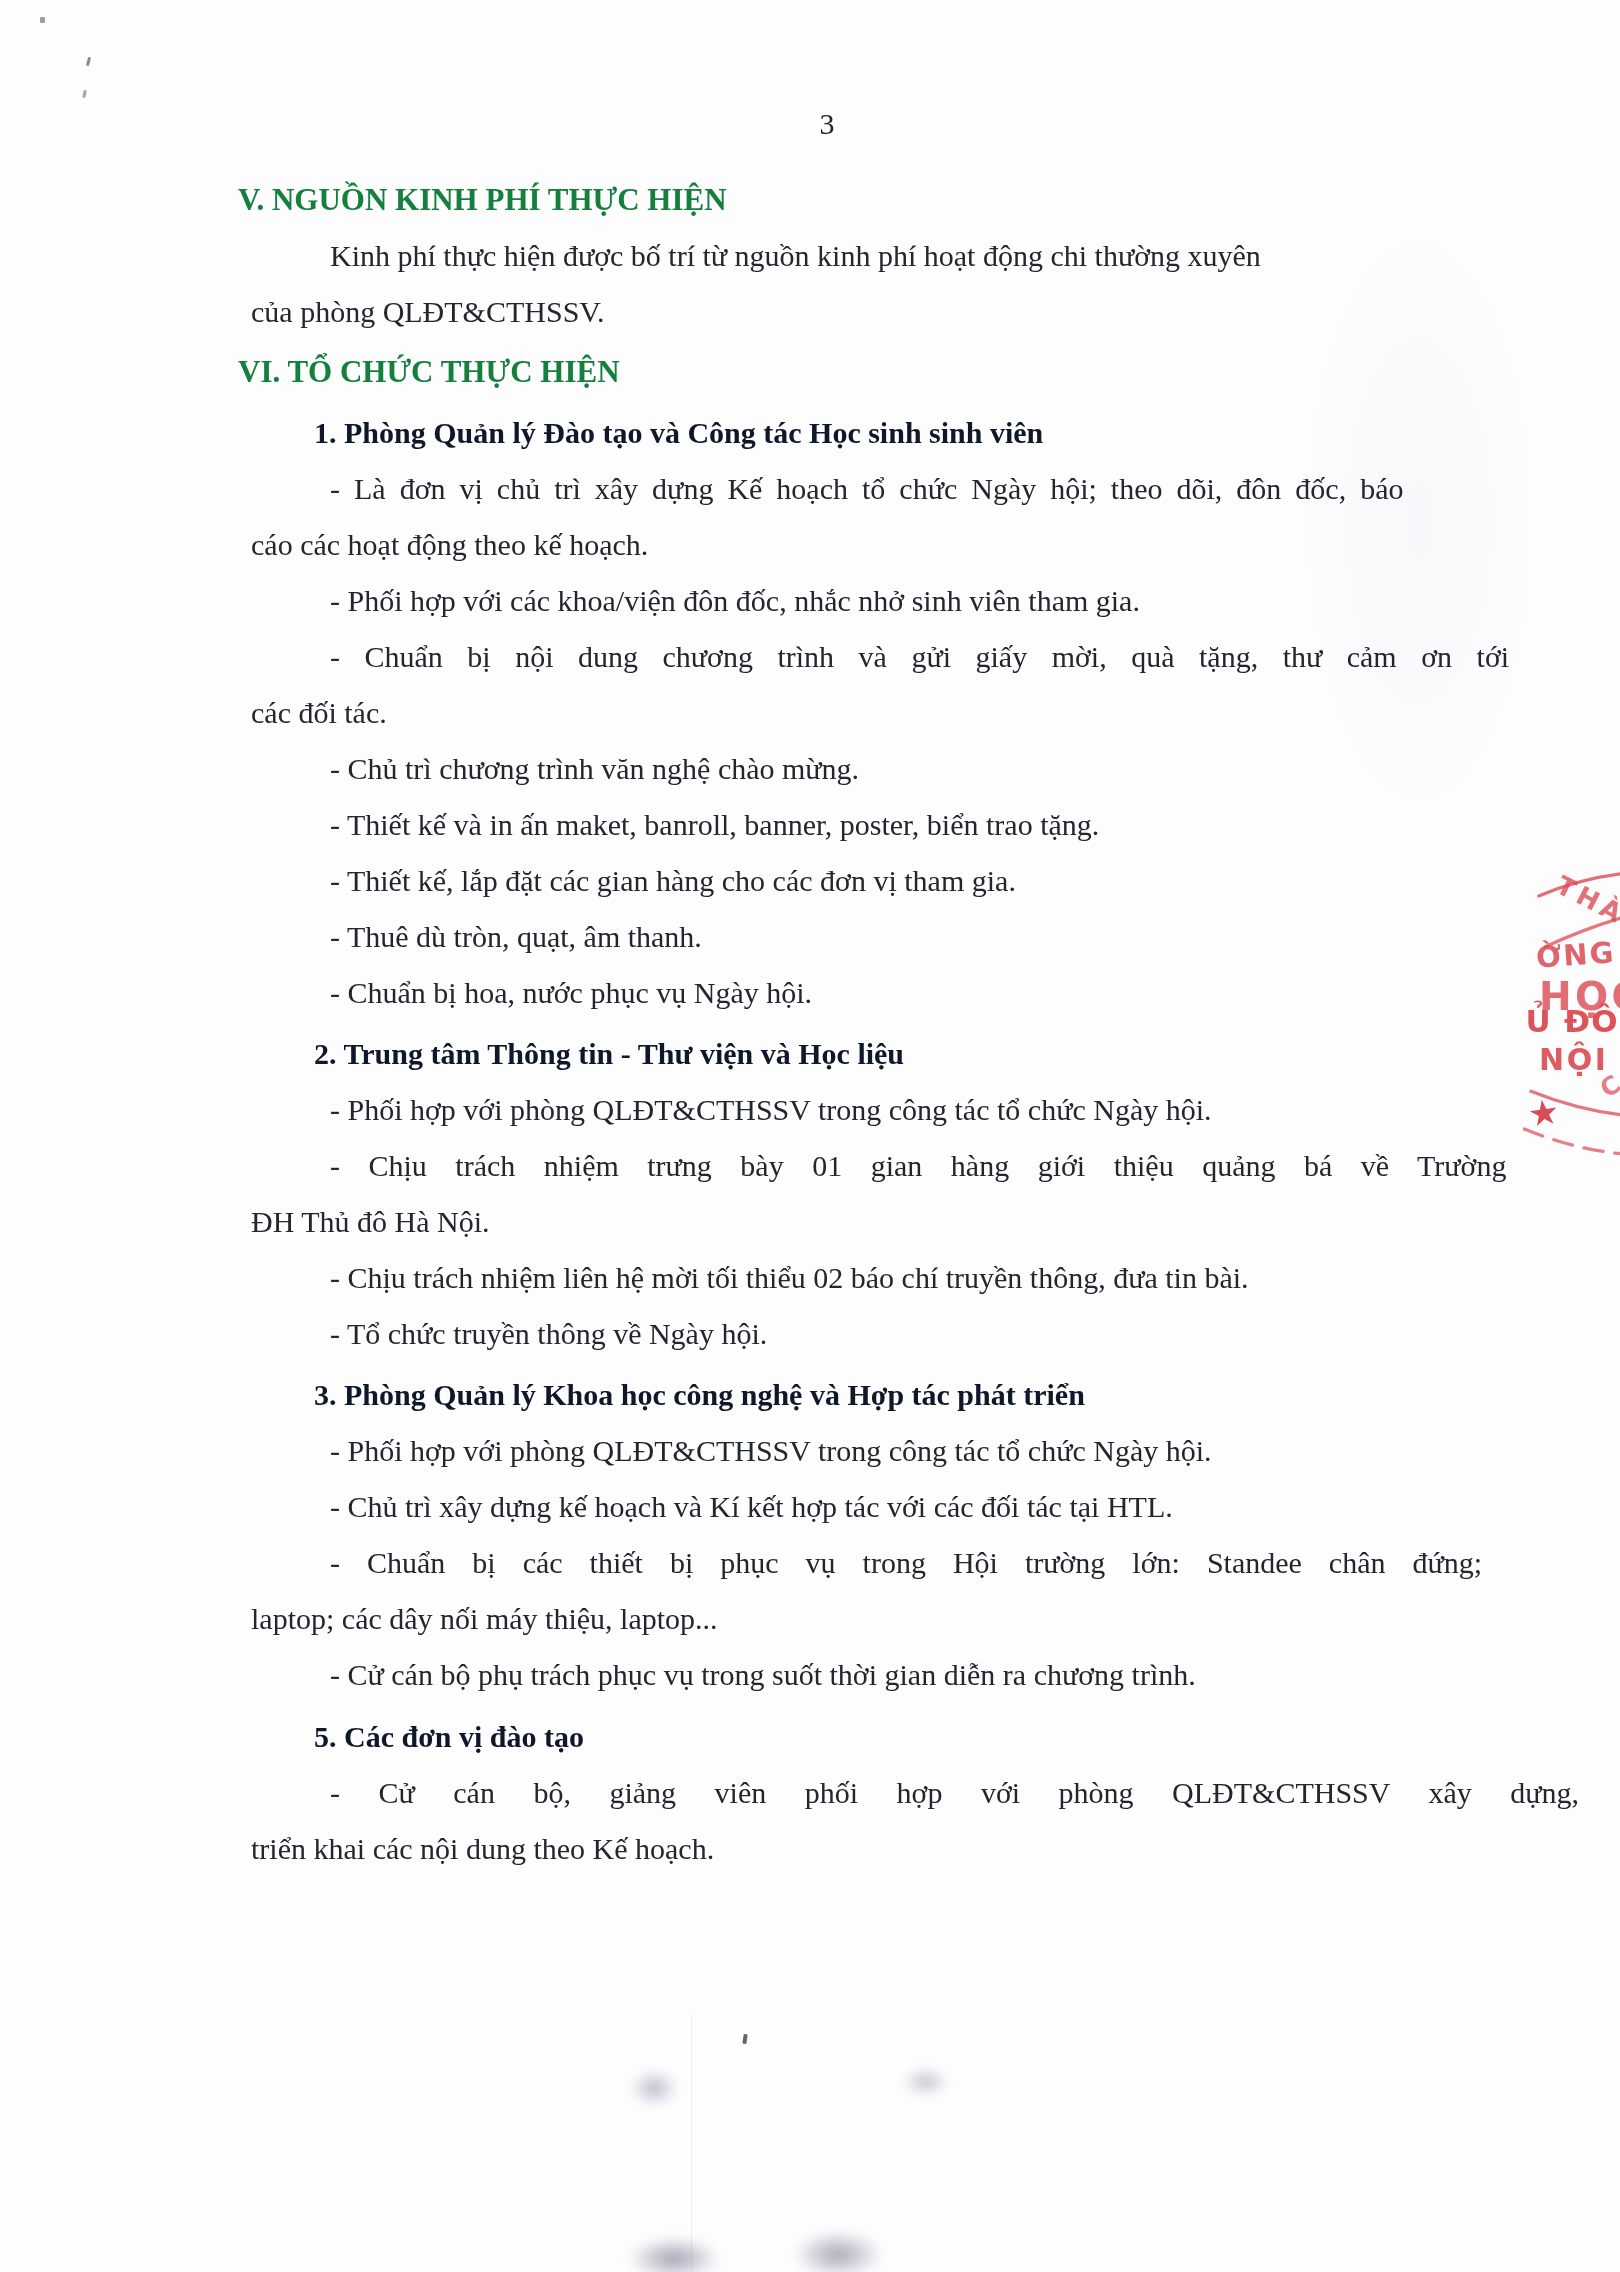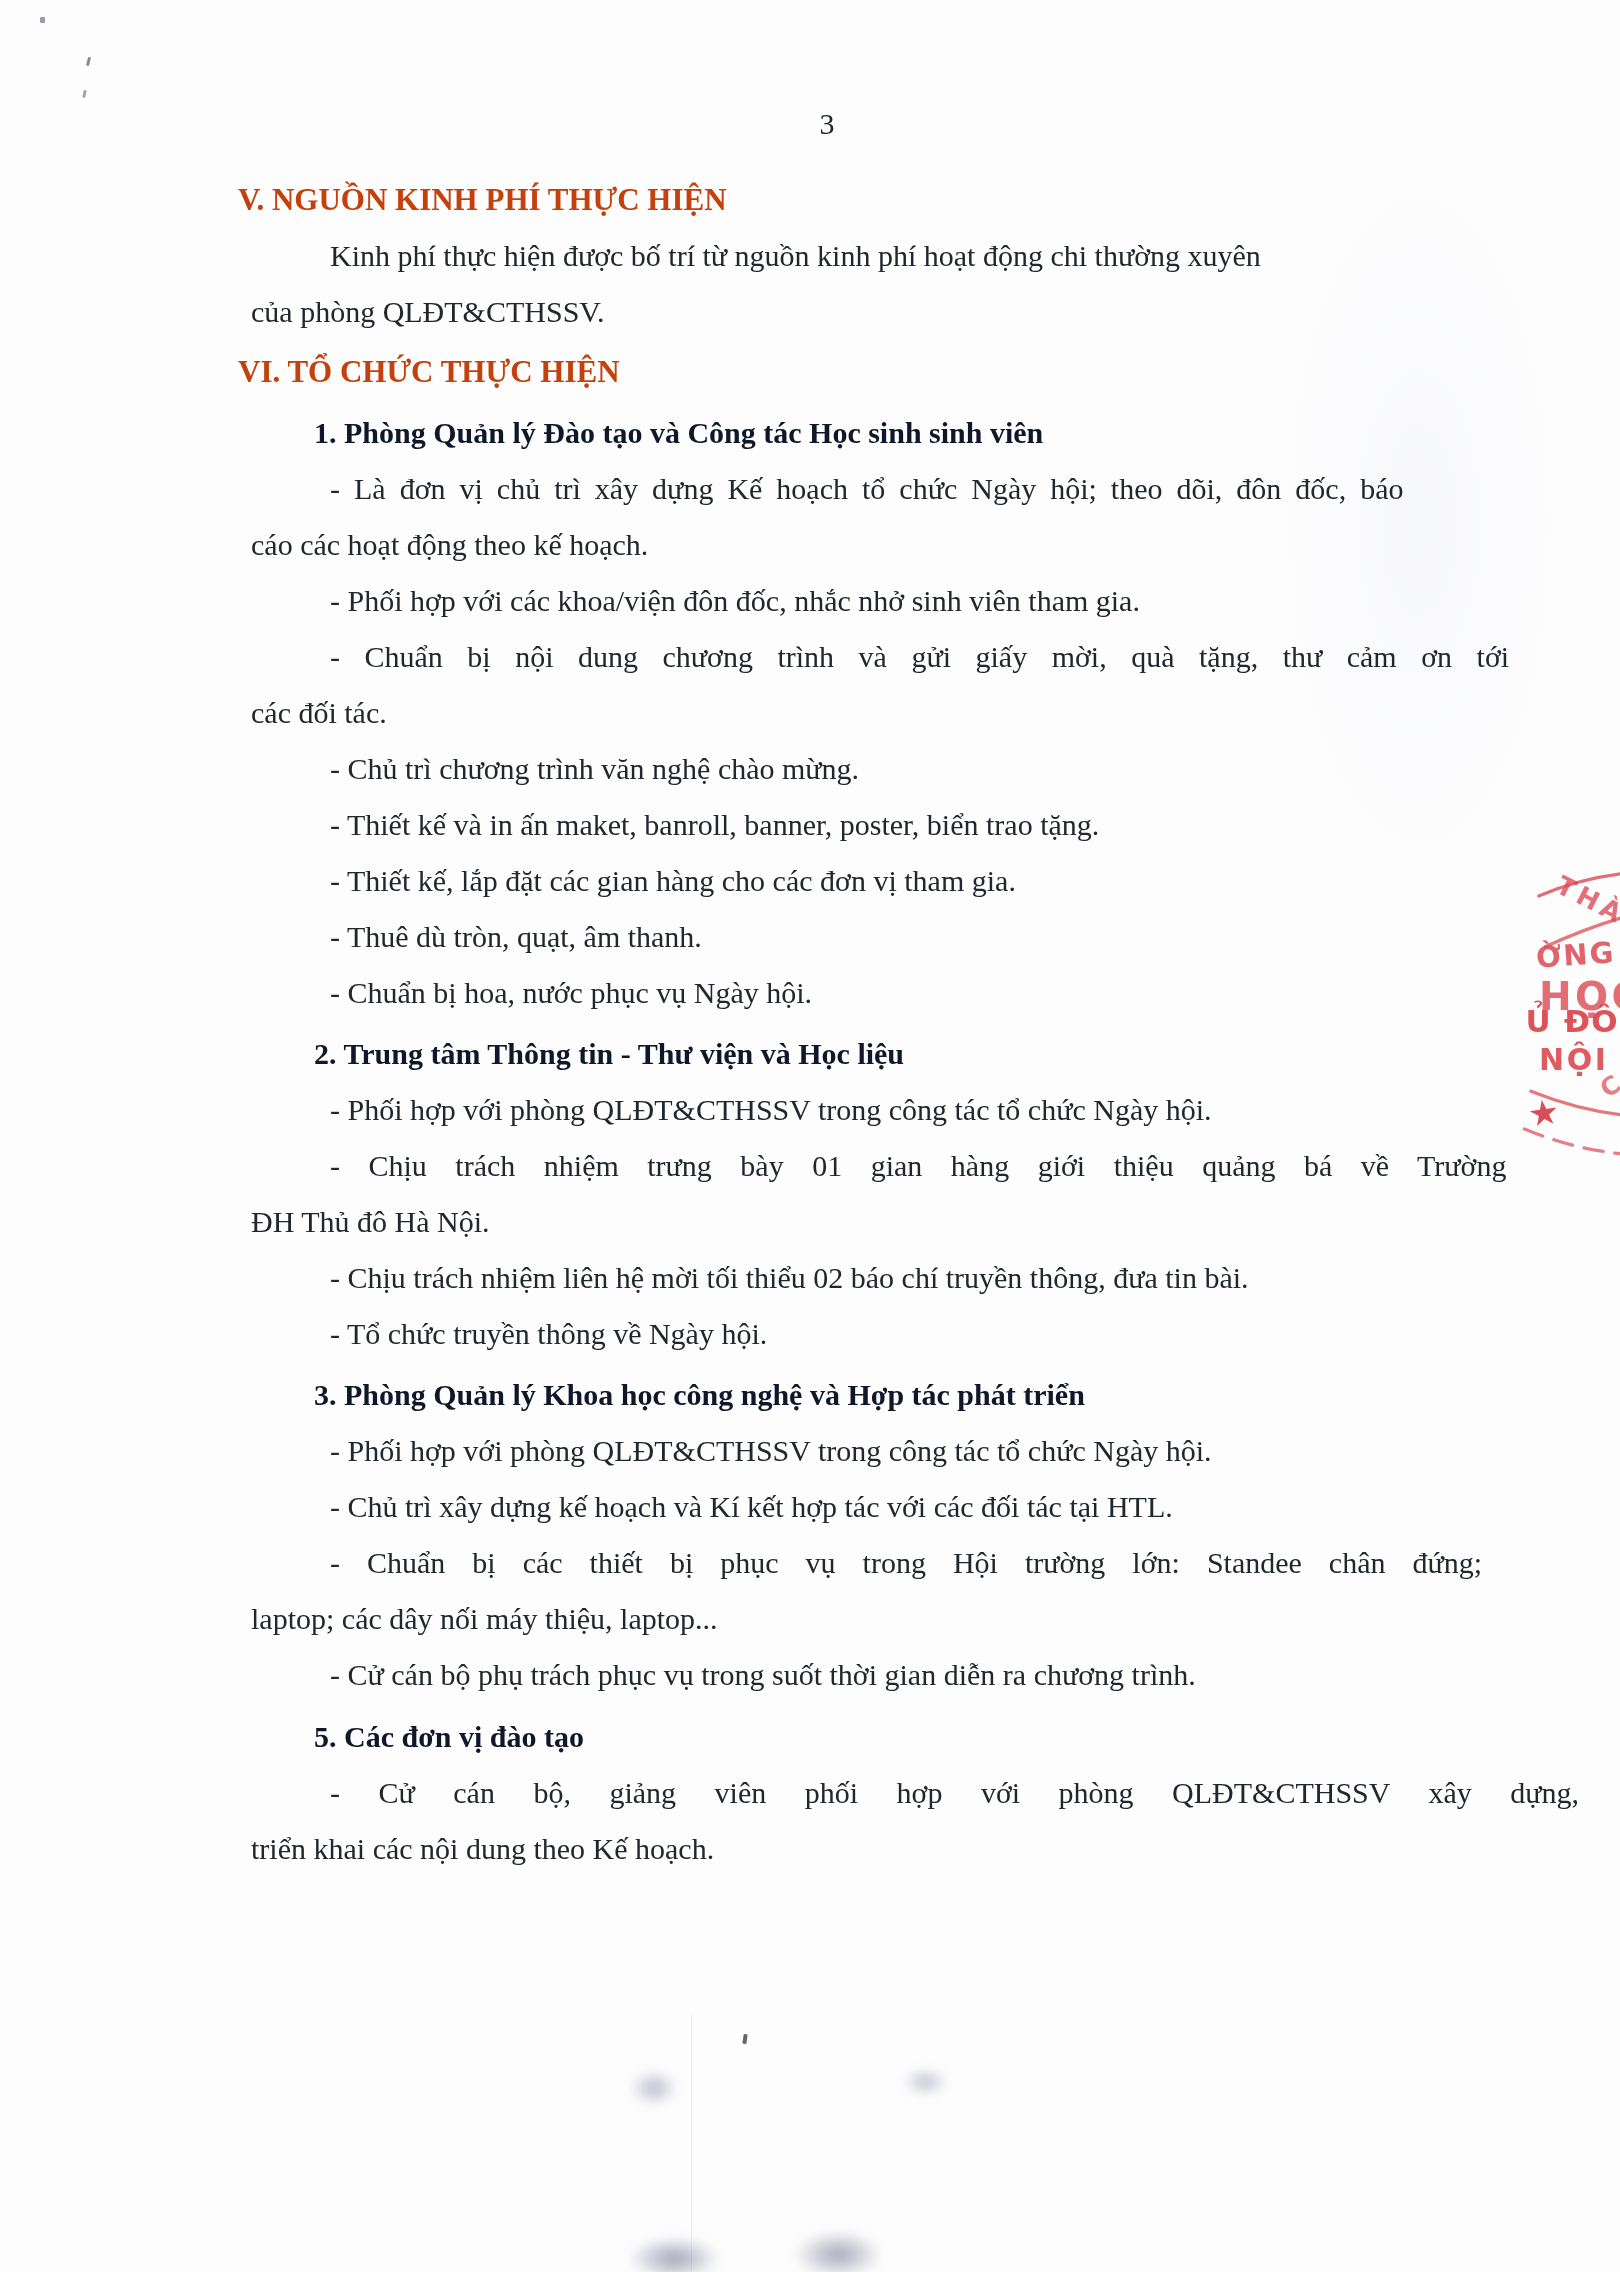--- a/index.html
+++ b/index.html
@@ -21,21 +21,21 @@
   .pagenum {
     position:absolute; left:827px; top:104px;
     transform:translateX(-50%);
     font-size:30px; line-height:39px;
   }
   .content {
     position:absolute; left:238px; top:168px; width:1281px;
   }
   .ln  { font-size:30px; line-height:56px; white-space:nowrap;margin-left:13px; }
   .ind { text-indent:79px; }
-  .h1  { font-size:31px; line-height:56px; font-weight:bold; color:#c2410c; margin-top:3.9px; white-space:nowrap; }
+  .h1  { font-size:31px; line-height:56px; font-weight:bold; color:#15803d; margin-top:3.9px; white-space:nowrap; }
   .h2  { font-size:30px; line-height:56px; font-weight:bold; color:#0f172a; text-indent:76px; margin-top:5.2px; white-space:nowrap; }
   .ws10 { word-spacing:6.5px; }
   .ws26 { word-spacing:17px; }
   .ws30 { word-spacing:19.5px; }
   .ws32 { word-spacing:21px; }
   .ws48 { word-spacing:31px; }
   
   .stamp {
     position:absolute; right:0; top:866px; width:115px; height:306px;
     pointer-events:none;

